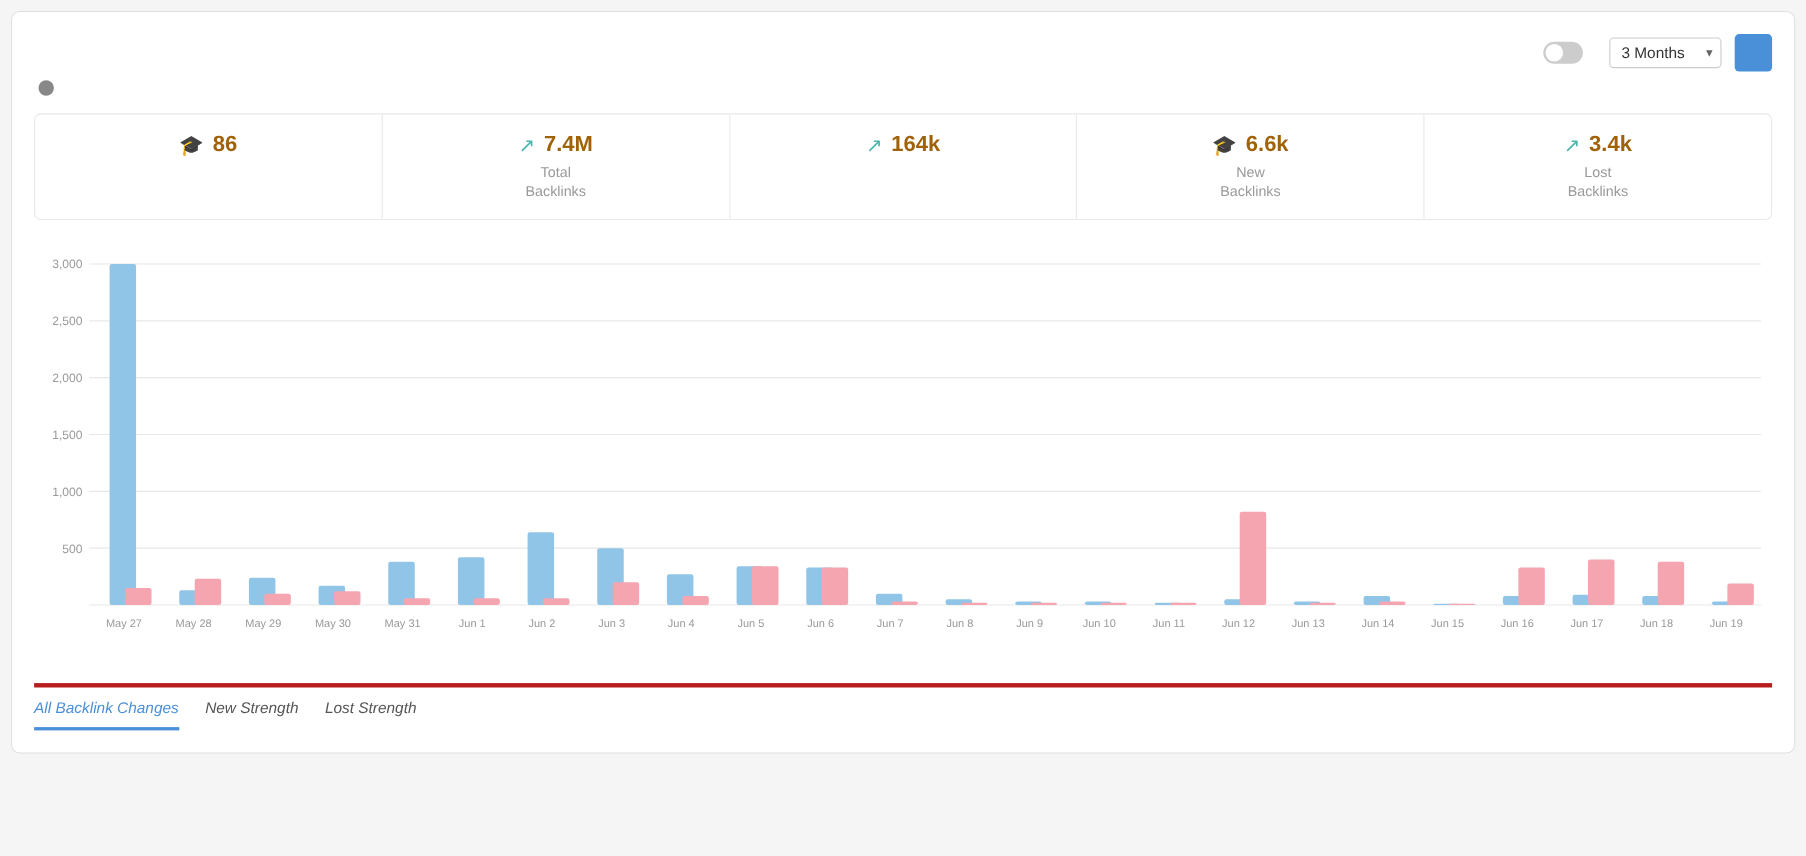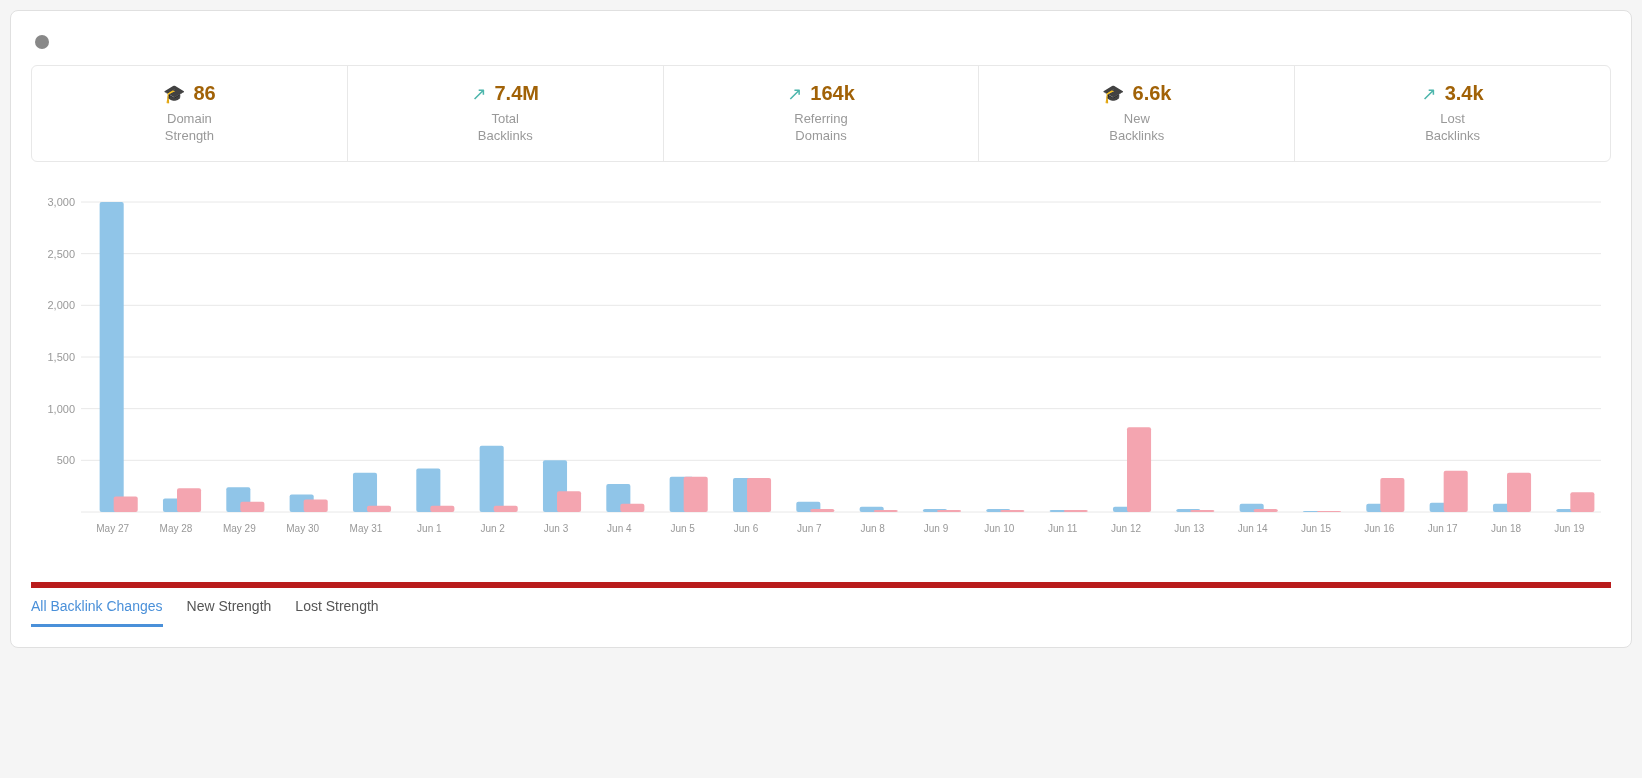--- a/index.html
+++ b/index.html
@@ -21,56 +21,71 @@
     .stats-row { display: flex; border: 1px solid #e8e8e8; border-radius: 6px; margin-bottom: 20px; overflow: hidden; }
     .stat-item { flex: 1; padding: 16px; text-align: center; border-right: 1px solid #e8e8e8; }
     .stat-item:last-child { border-right: none; }
     .stat-header { display: flex; align-items: center; justify-content: center; gap: 8px; margin-bottom: 6px; }
     .stat-value { font-size: 20px; font-weight: 600; color: #a16207; }
     .stat-icon { font-size: 18px; }
     .stat-label { font-size: 13px; color: #999; line-height: 1.3; }
     .teal-icon { color: #4db6ac; }
     .chart-area { position: relative; margin-bottom: 16px; }
     .chart-svg { width: 100%; height: 380px; }
-    .tabs { display: flex; gap: 0; border-top: 6px solid #b91c1c; padding-top: 0; margin-top: 4px; }
+    .tabs { display: flex; gap: 0; border-top: 4px solid #b91c1c; padding-top: 0; margin-top: 4px; font-style: italic; }
     .tab { font-size: 14px; padding: 10px 0; margin-right: 24px; cursor: pointer; color: #555; border-bottom: 3px solid transparent; }
     .tab.active { color: #4a90d9; border-bottom: 3px solid #4a90d9; font-weight: 500; }
   </style>
 </head>
 <body>
 
 <div class="container">
+  <div class="header">
+    <h1 class="title"></h1>
+    <div class="header-controls">
+      <span class="toggle-label"></span>
+      <div class="toggle-switch"></div>
+      <span class="toggle-label"></span>
+      <div class="select-wrapper">
+        <select class="months-select">
+          <option>3 Months</option>
+          <option>1 Month</option>
+          <option>6 Months</option>
+          <option>12 Months</option>
+        </select>
+      </div>
+      <button class="settings-btn"></button>
+    </div>
+  </div>
 
   <div class="date-range"></div>
   <div class="result-limit">
     <span></span>
     <span class="info-icon"></span>
   </div>
 
   <div class="stats-row" id="stats-row">
       <div class="stat-item">
     <div class="stat-header">
       <span class="stat-icon teal-icon">🎓</span>
       <span class="stat-value">86</span>
     </div>
-    <div class="stat-label">Domain<br>Strength</div>
   </div>
       <div class="stat-item">
     <div class="stat-header">
       <span class="stat-icon teal-icon">↗</span>
       <span class="stat-value">7.4M</span>
     </div>
     <div class="stat-label">Total<br>Backlinks</div>
   </div>
       <div class="stat-item">
     <div class="stat-header">
       <span class="stat-icon teal-icon">↗</span>
       <span class="stat-value">164k</span>
     </div>
-    <div class="stat-label">Referring<br>Domains</div>
   </div>
       <div class="stat-item">
     <div class="stat-header">
       <span class="stat-icon teal-icon">🎓</span>
       <span class="stat-value">6.6k</span>
     </div>
     <div class="stat-label">New<br>Backlinks</div>
   </div>
       <div class="stat-item">
     <div class="stat-header">

